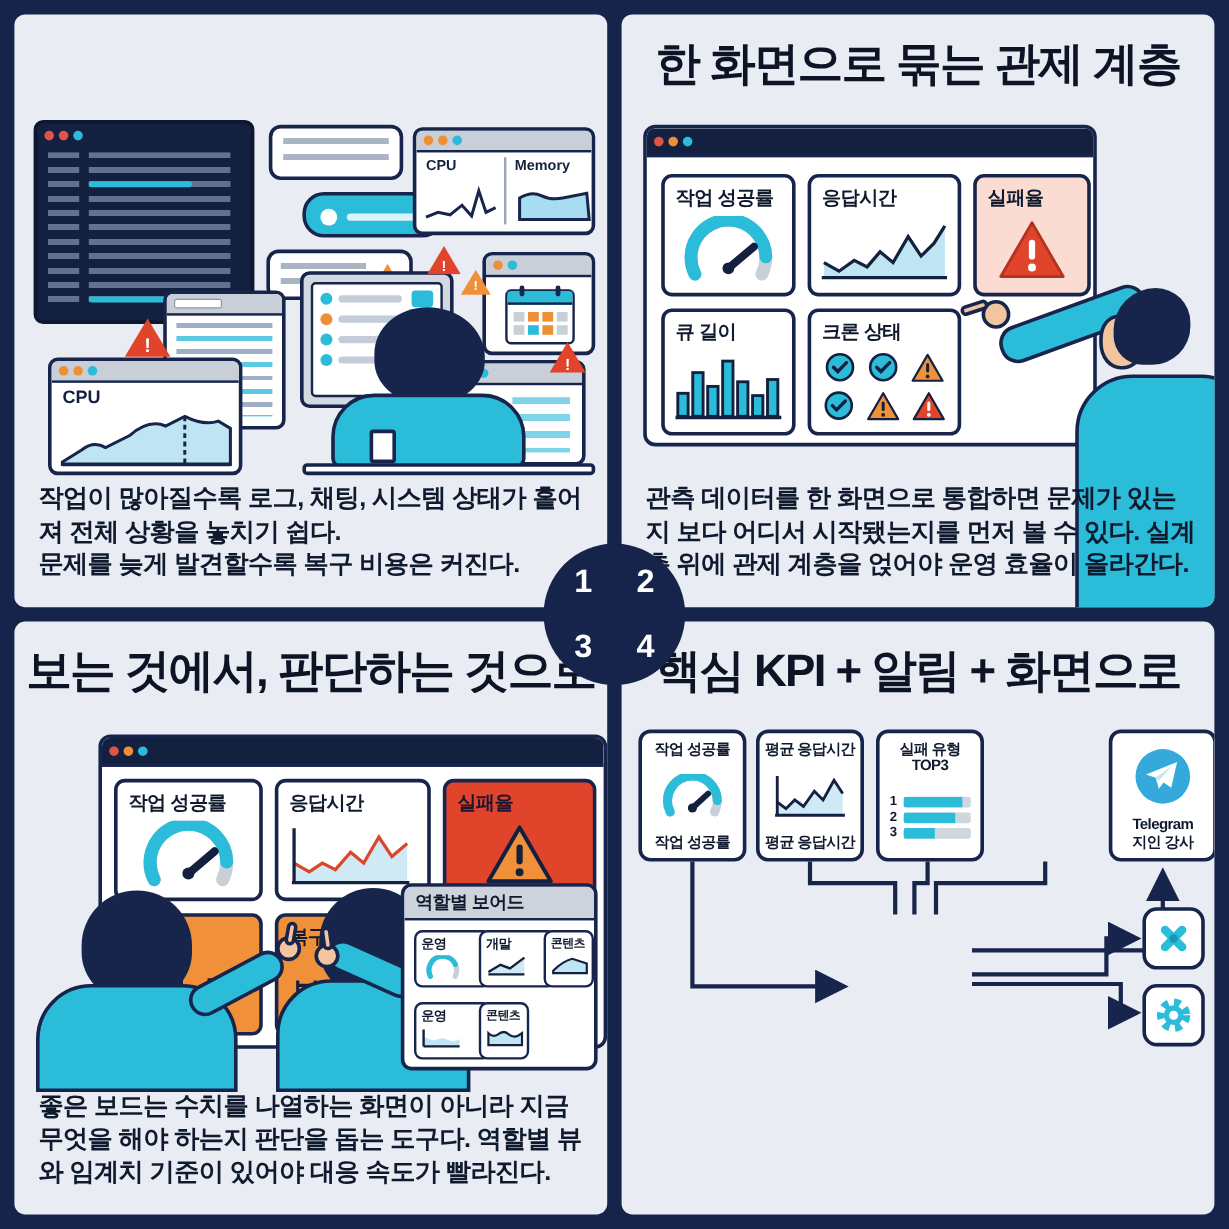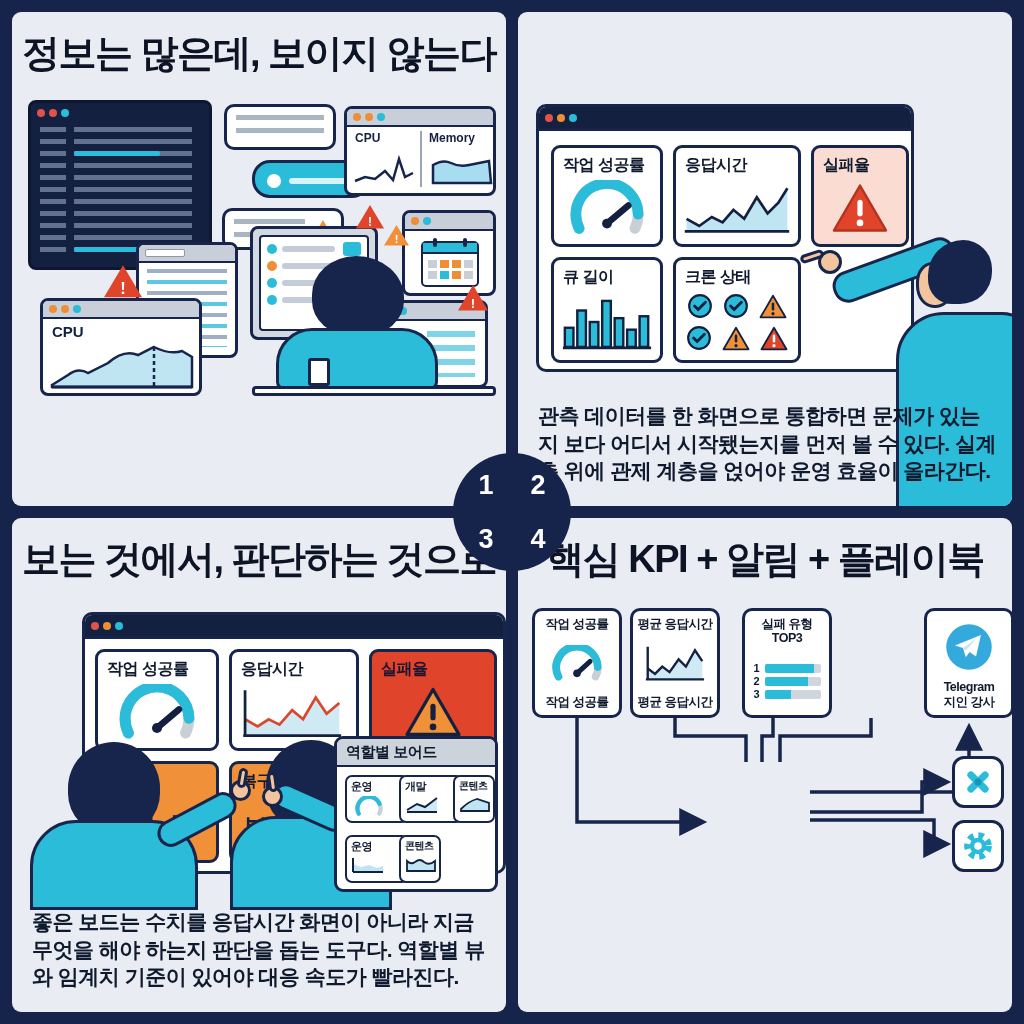--- a/index.html
+++ b/index.html
@@ -76,21 +76,20 @@
 
   .desk { position:absolute; background:#fff; border:3px solid #17254c; border-radius:4px; }
   .screenrow { display:flex; align-items:center; gap:5px; margin:7px 6px; }
   .screenrow .rdot { width:10px; height:10px; border-radius:50%; flex:none; }
   .screenrow .rbar { height:6px; background:#c3ccd8; border-radius:3px; flex:1; }
 </style>
 </head>
 <body>
 
 <div class="panel" id="p1">
-  <div class="ptitle">정보는 많은데, 보이지 않는다</div>
 
   <div class="term" style="left:16px;top:88px;width:184px;height:170px;">
     <div class="winbar">
       <span class="dot d-red"></span>
       <span class="dot d-red"></span>
       <span class="dot d-teal"></span>
     </div>
     <div class="tcol" style="left:9px;top:24px;bottom:8px;width:26px;"></div>
     <div class="tcol" style="left:43px;top:24px;bottom:8px;width:118px;"></div>
     <div class="tcyan" style="left:43px;top:48px;width:86px;"></div>
@@ -209,23 +208,26 @@
     <div style="position:absolute;left:58px;right:10px;top:28px;height:46px;
          background:repeating-linear-gradient(180deg,#7fd5e8 0 6px,transparent 6px 14px);"></div>
   </div>
   <span class="warn w-red" style="left:446px;top:272px;width:30px;height:27px;font-size:24px;"></span>
 
   <div class="hair" style="left:300px;top:244px;width:92px;height:80px;border-radius:48% 52% 44% 44%;"></div>
   <div class="torso" style="left:264px;top:316px;width:162px;height:62px;border-radius:36px 36px 8px 8px;"></div>
   <div class="desk" style="left:240px;top:374px;width:244px;height:10px;"></div>
   <div style="position:absolute;left:296px;top:346px;width:22px;height:28px;background:#fff;border:3px solid #17254c;border-radius:3px;"></div>
 
+  <div class="caption">작업이 많아질수록 로그, 채팅, 시스템 상태가 흩어져 전체 상황을 놓치기 쉽다.
+문제를 늦게 발견할수록 복구 비용은 커진다.</div>
 </div>
 
 <div class="panel" id="p2">
+  <div class="ptitle">한 화면으로 묶는 관제 계층</div>
 
   <div class="win" style="left:18px;top:92px;width:378px;height:268px;border-radius:10px;">
     <div class="winbar dark">
       <span class="dot d-red"></span>
       <span class="dot d-org"></span>
       <span class="dot d-teal"></span>
     </div>
 
     <div class="card" style="left:12px;top:38px;width:112px;height:102px;">
       <div class="ctitle">작업 성공률</div>
@@ -439,25 +441,25 @@
         </svg>
     </div>
     <div class="mini" style="left:62px;top:96px;width:42px;">
       <div class="mlabel" style="font-size:10px;">콘텐츠</div>
       <svg width="32" height="20" viewBox="0 0 32 20">
         <path d="M2 8 Q6 12 10 9 Q15 5 19 9 Q24 13 30 8 L30 18 L2 18 Z" fill="#bfe4f2" stroke="#14203f" stroke-width="1.8"></path>
         </svg>
     </div>
   </div>
 
-  <div class="caption">좋은 보드는 수치를 응답시간 화면이 아니라 지금 무엇을 해야 하는지 판단을 돕는 도구다. 역할별 뷰와 임계치 기준이 있어야 대응 속도가 빨라진다.</div>
+  <div class="caption">좋은 보드는 수치를 나열하는 화면이 아니라 지금 무엇을 해야 하는지 판단을 돕는 도구다. 역할별 뷰와 임계치 기준이 있어야 대응 속도가 빨라진다.</div>
 </div>
 
 <div class="panel" id="p4">
-  <div class="ptitle">핵심 KPI + 알림 + 플레이북</div>
+  <div class="ptitle">핵심 KPI + 알림 + 화면으로</div>
 
   <svg style="position:absolute;left:0;top:198px;" width="494" height="172" viewBox="0 0 494 172">
     <defs>
         <marker id="ah" markerWidth="9" markerHeight="9" refX="6.5" refY="4" orient="auto">
           <path d="M0 0 L8 4 L0 8 Z" fill="#17254c"></path>
         </marker>
       </defs>
     <g fill="none" stroke="#17254c" stroke-width="3.5">
       <path d="M59 2 V106 H184" marker-end="url(#ah)"></path>
       <path d="M157 2 V20 H228 V46"></path>
@@ -484,21 +486,21 @@
     <div class="k-title">평균 응답시간</div>
     <svg width="68" height="40" viewBox="0 0 72 44">
       <path d="M6 28 L14 34 L22 26 L30 32 L40 18 L48 26 L58 8 L66 20 L66 40 L6 40 Z" fill="#cfeaf5"></path>
       <polyline points="6,28 14,34 22,26 30,32 40,18 48,26 58,8 66,20" fill="none" stroke="#14203f" stroke-width="2.6"></polyline>
       <line x1="6" y1="4" x2="6" y2="40" stroke="#14203f" stroke-width="2.6"></line>
       <line x1="4" y1="40" x2="68" y2="40" stroke="#14203f" stroke-width="2.6"></line>
       </svg>
     <div class="k-cap">평균 응답시간</div>
   </div>
 
-  <div class="kpi" style="left:224px;top:90px;">
+  <div class="kpi" style="left:212px;top:90px;">
     <div class="k-title">실패 유형
 TOP3</div>
     <div style="margin-bottom:8px;">
       <div class="rankrow">
           <span class="rk">1</span>
           <span class="track">
             <span class="fill" style="display:block;width:88%;"></span>
           </span>
         </div>
       <div class="rankrow">

